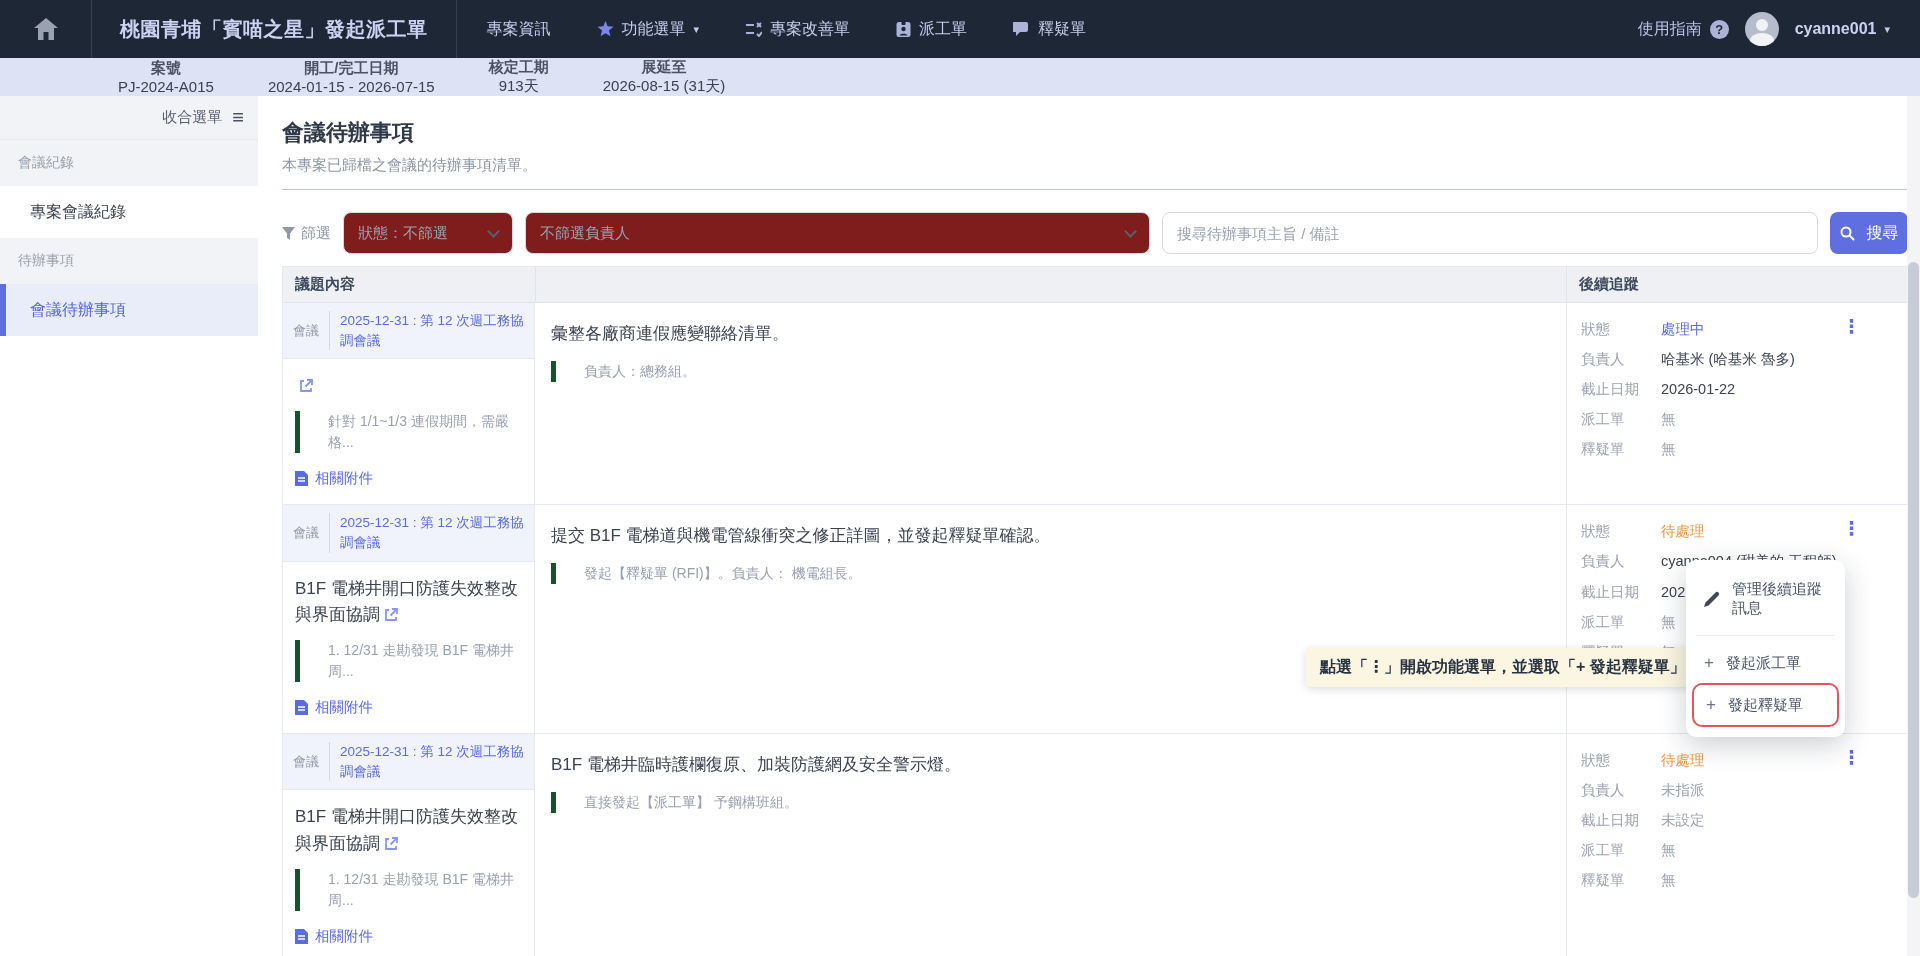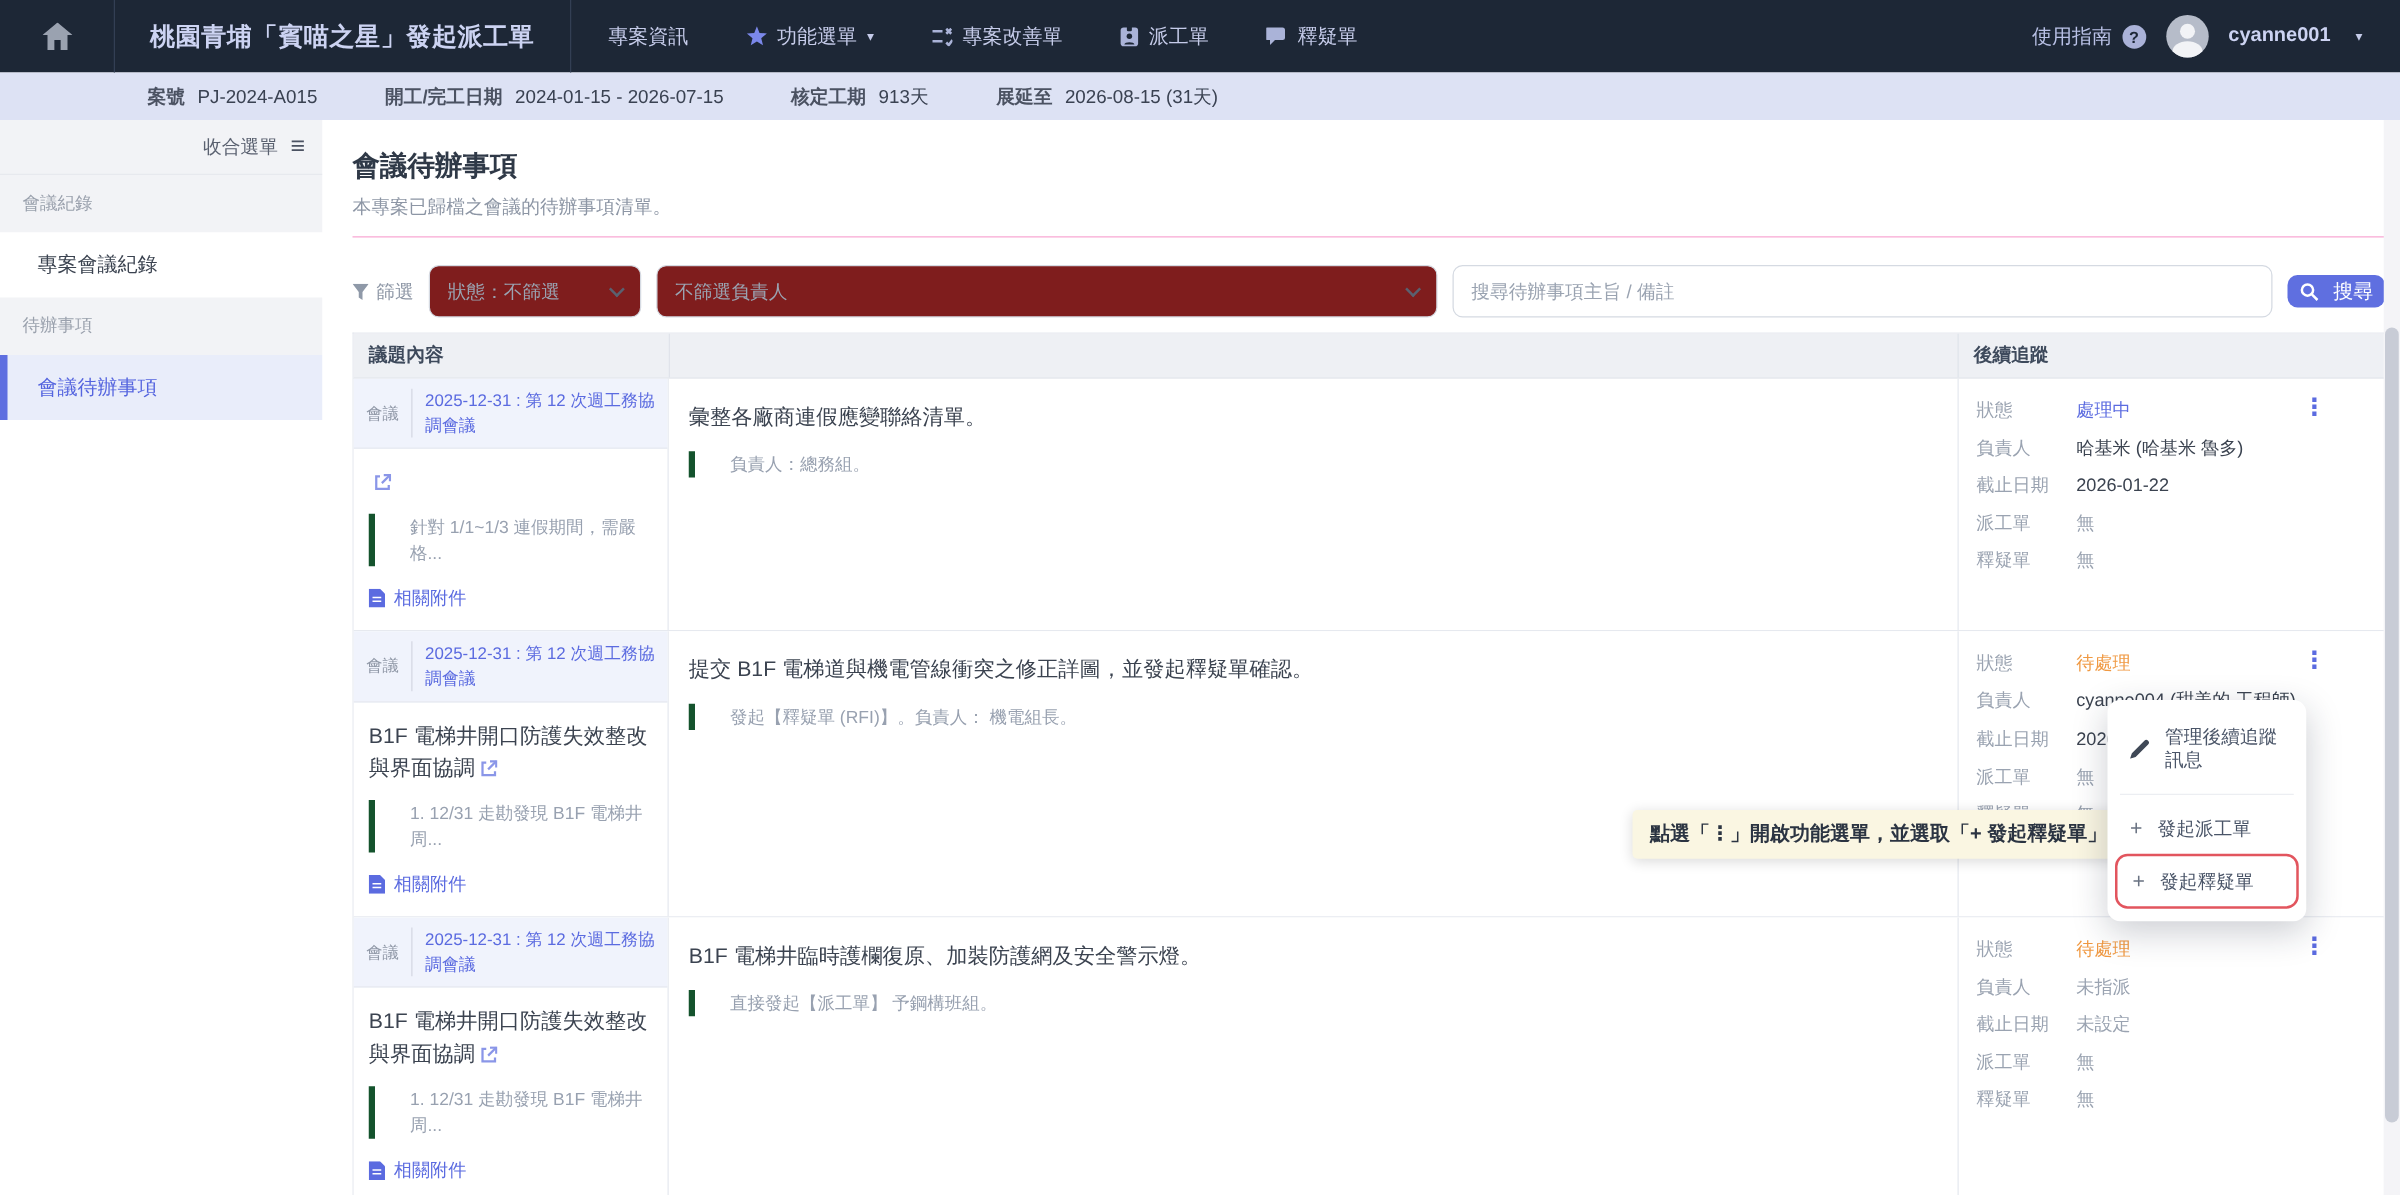--- a/index.html
+++ b/index.html
@@ -15,24 +15,24 @@
   .tb-title{color:#ccd3f2;font-size:20px;font-weight:700;padding:0 28px;height:100%;display:flex;align-items:center;border-right:1px solid #333f54;letter-spacing:.5px;}
   .tb-nav{display:flex;align-items:center;gap:46px;margin-left:30px;}
   .tb-nav-item{display:flex;align-items:center;gap:8px;color:#c5cbe9;font-size:16px;cursor:pointer;white-space:nowrap;}
   .caret{font-size:11px;color:#c5cbe9;}
   .tb-right{display:flex;align-items:center;gap:16px;margin-right:30px;}
   .tb-help{display:flex;align-items:center;gap:8px;color:#b9c1e6;font-size:16px;cursor:pointer;}
   .q-circle{width:19px;height:19px;border-radius:50%;background:#aab2d8;color:#1d2736;font-size:13px;font-weight:700;display:flex;align-items:center;justify-content:center;}
   .avatar{width:34px;height:34px;border-radius:50%;background:#b6bcc9;position:relative;overflow:hidden;}
   .avatar .head{position:absolute;top:7px;left:11px;width:12px;height:12px;border-radius:50%;background:#f2f3f6;}
   .avatar .body{position:absolute;top:21px;left:5px;width:24px;height:16px;border-radius:50% 50% 0 0;background:#f2f3f6;}
-  .tb-user{display:flex;align-items:center;gap:20px;color:#ccd3f2;font-size:16px;font-weight:700;cursor:pointer;}
+  .tb-user{display:flex;align-items:center;gap:8px;color:#ccd3f2;font-size:16px;font-weight:700;cursor:pointer;}
   
   .projectbar{height:38px;background:#dde2f4;display:flex;align-items:center;gap:54px;padding-left:118px;font-size:15px;}
-  .pb-item{display:flex;align-items:center;gap:10px;white-space:nowrap;}
+  .pb-item{display:flex;align-items:center;white-space:nowrap;flex-direction:column;}
   .pb-label{color:#4b5262;font-weight:700;}
   .pb-value{color:#3a4252;}
   
   .content{display:flex;height:860px;}
   .sidebar{width:258px;background:#ffffff;flex-shrink:0;}
   .sb-header{height:44px;background:#f2f3f6;display:flex;align-items:center;justify-content:flex-end;gap:10px;padding:0 14px;color:#5a6170;font-size:15px;border-bottom:1px solid #e7e9ee;cursor:pointer;}
   .sb-burger{font-size:20px;color:#4b5262;}
   .sb-section{height:46px;background:#f2f3f6;display:flex;align-items:center;padding:0 18px;color:#9aa1ad;font-size:14px;}
   .sb-item{height:52px;display:flex;align-items:center;padding:0 24px;font-size:16px;color:#3b4350;background:#fff;cursor:pointer;border-left:6px solid transparent;}
   .sb-item.active{background:#e9edfa;color:#5565df;border-left:6px solid #5f6fe0;}
@@ -43,21 +43,21 @@
   .page-sub{font-size:15px;color:#8d96a5;margin-top:8px;padding-bottom:14px;border-bottom:1px solid #f9a8d4;}
   
   .filterbar{display:flex;align-items:center;gap:12px;padding:12px 0;}
   .f-label{display:flex;align-items:center;gap:6px;color:#8d96a5;font-size:15px;white-space:nowrap;}
   .sel{height:42px;border:1px solid #d5dae2;border-radius:8px;background:#7f1d1d;display:flex;align-items:center;justify-content:space-between;padding:16px 14px;color:#9aa3b1;font-size:15px;cursor:pointer;}
   .sel-status{width:170px;}
   .sel-assignee{width:625px;}
   .chev{width:9px;height:9px;border-right:2px solid #5a6170;border-bottom:2px solid #5a6170;transform:rotate(45deg);margin-top:-4px;}
   .search-input{flex:1;height:42px;border:1px solid #d5dae2;border-radius:8px;padding:0 14px;font-size:15px;color:#3b4350;outline:none;font-family:inherit;}
   .search-input::placeholder{color:#9aa3b1;}
-  .search-btn{height:26px;width:78px;background:#5f6fe0;border:none;border-radius:8px;color:#fff;font-size:16px;display:flex;align-items:center;justify-content:center;gap:12px;cursor:pointer;font-family:inherit;}
+  .search-btn{height:42px;width:78px;background:#5f6fe0;border:none;border-radius:8px;color:#fff;font-size:16px;display:flex;align-items:center;justify-content:center;gap:12px;cursor:pointer;font-family:inherit;}
   
   .tbl{border:1px solid #e6e9ef;border-bottom:none;}
   .thead{display:grid;grid-template-columns:252px 1fr 340px;background:#eef0f4;height:36px;border-bottom:1px solid #e0e3ea;}
   .th{display:flex;align-items:center;padding:0 12px;font-size:15px;font-weight:700;color:#3e4a5c;}
   .th-mid{border-left:1px solid #e0e3ea;border-right:1px solid #e0e3ea;}
   .trow{display:grid;grid-template-columns:252px 1fr 340px;border-bottom:1px solid #e6e9ef;background:#fff;}
   .trow.r1{min-height:196px;} .trow.r2{min-height:210px;} .trow.r3{min-height:212px;}
   .c1{border-right:1px solid #e6e9ef;}
   .c2{border-right:1px solid #e6e9ef;padding:18px 16px;}
   .c3{padding:16px 14px;position:relative;}

